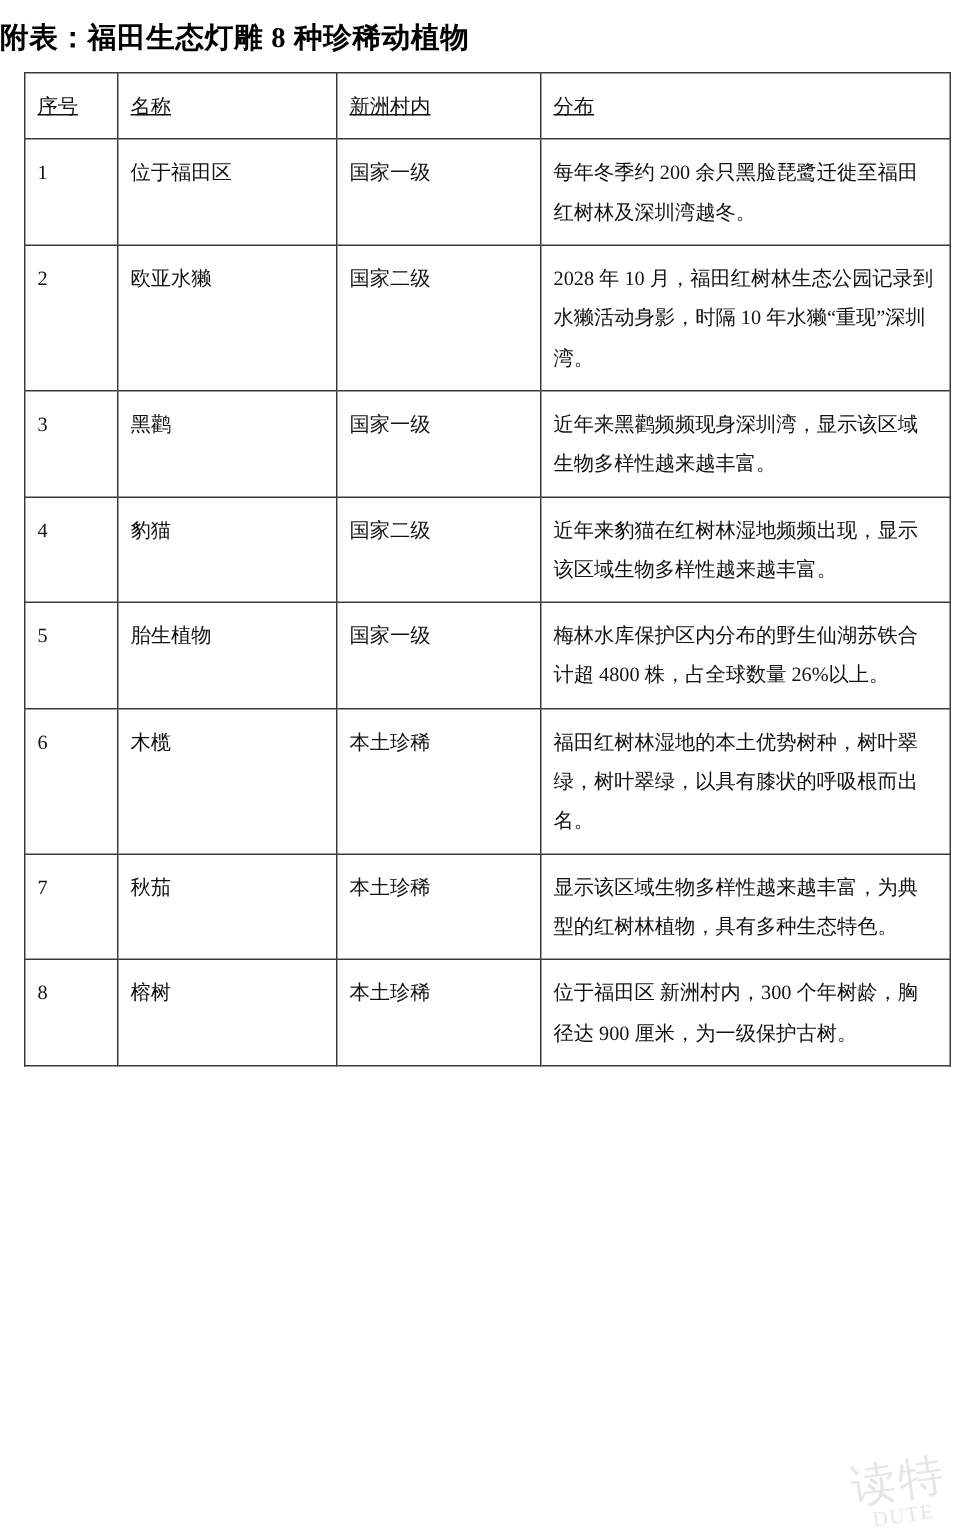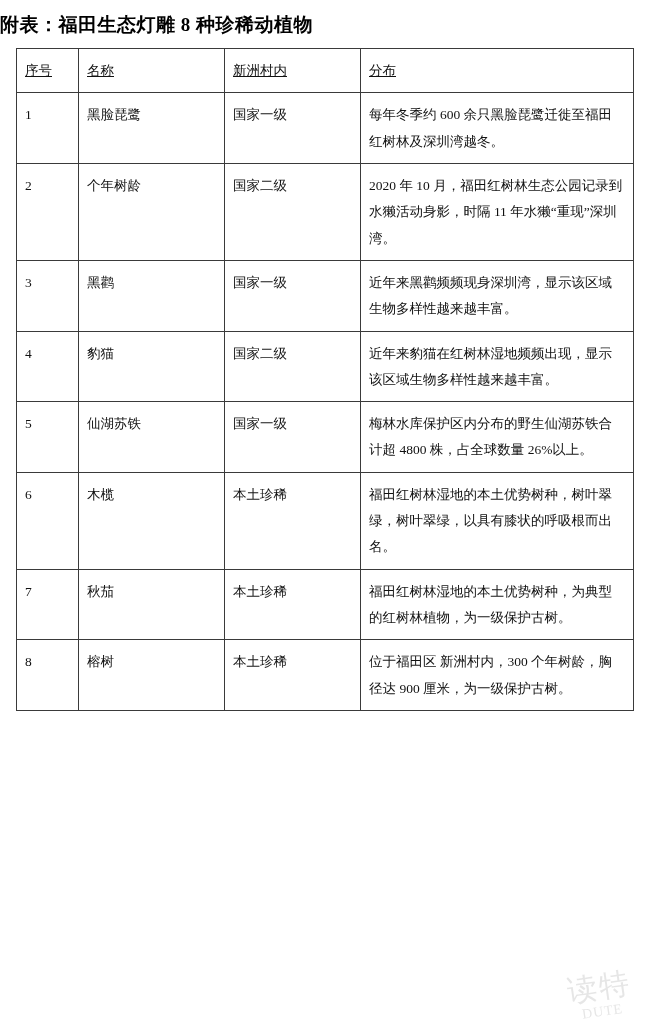--- a/index.html
+++ b/index.html
@@ -103,59 +103,59 @@
       <tr>
         <td>序号</td>
         <td>名称</td>
         <td>新洲村内</td>
         <td>分布</td>
       </tr>
     </thead>
     <tbody>
       <tr>
         <td class="cell-no">1</td>
-        <td class="cell-name">黑脸琵鹭</td>
+        <td class="cell-name">位于福田区</td>
         <td class="cell-level">国家一级</td>
-        <td class="cell-dist">每年冬季约 600 余只黑脸琵鹭迁徙至福田红树林及深圳湾越冬。</td>
+        <td class="cell-dist">每年冬季约 200 余只黑脸琵鹭迁徙至福田红树林及深圳湾越冬。</td>
       </tr>
       <tr>
         <td class="cell-no">2</td>
-        <td class="cell-name">个年树龄</td>
+        <td class="cell-name">欧亚水獭</td>
         <td class="cell-level">国家二级</td>
-        <td class="cell-dist">2020 年 10 月，福田红树林生态公园记录到水獭活动身影，时隔 11 年水獭“重现”深圳湾。</td>
+        <td class="cell-dist">2028 年 10 月，福田红树林生态公园记录到水獭活动身影，时隔 10 年水獭“重现”深圳湾。</td>
       </tr>
       <tr>
         <td class="cell-no">3</td>
         <td class="cell-name">黑鹳</td>
         <td class="cell-level">国家一级</td>
         <td class="cell-dist">近年来黑鹳频频现身深圳湾，显示该区域生物多样性越来越丰富。</td>
       </tr>
       <tr>
         <td class="cell-no">4</td>
         <td class="cell-name">豹猫</td>
         <td class="cell-level">国家二级</td>
         <td class="cell-dist">近年来豹猫在红树林湿地频频出现，显示该区域生物多样性越来越丰富。</td>
       </tr>
       <tr>
         <td class="cell-no">5</td>
-        <td class="cell-name">仙湖苏铁</td>
+        <td class="cell-name">胎生植物</td>
         <td class="cell-level">国家一级</td>
         <td class="cell-dist">梅林水库保护区内分布的野生仙湖苏铁合计超 4800 株，占全球数量 26%以上。</td>
       </tr>
       <tr>
         <td class="cell-no">6</td>
         <td class="cell-name">木榄</td>
         <td class="cell-level">本土珍稀</td>
         <td class="cell-dist">福田红树林湿地的本土优势树种，树叶翠绿，树叶翠绿，以具有膝状的呼吸根而出名。</td>
       </tr>
       <tr>
         <td class="cell-no">7</td>
         <td class="cell-name">秋茄</td>
         <td class="cell-level">本土珍稀</td>
-        <td class="cell-dist">福田红树林湿地的本土优势树种，为典型的红树林植物，为一级保护古树。</td>
+        <td class="cell-dist">显示该区域生物多样性越来越丰富，为典型的红树林植物，具有多种生态特色。</td>
       </tr>
       <tr>
         <td class="cell-no">8</td>
         <td class="cell-name">榕树</td>
         <td class="cell-level">本土珍稀</td>
         <td class="cell-dist">位于福田区 新洲村内，300 个年树龄，胸径达 900 厘米，为一级保护古树。</td>
       </tr>
     </tbody>
   </table>
 

